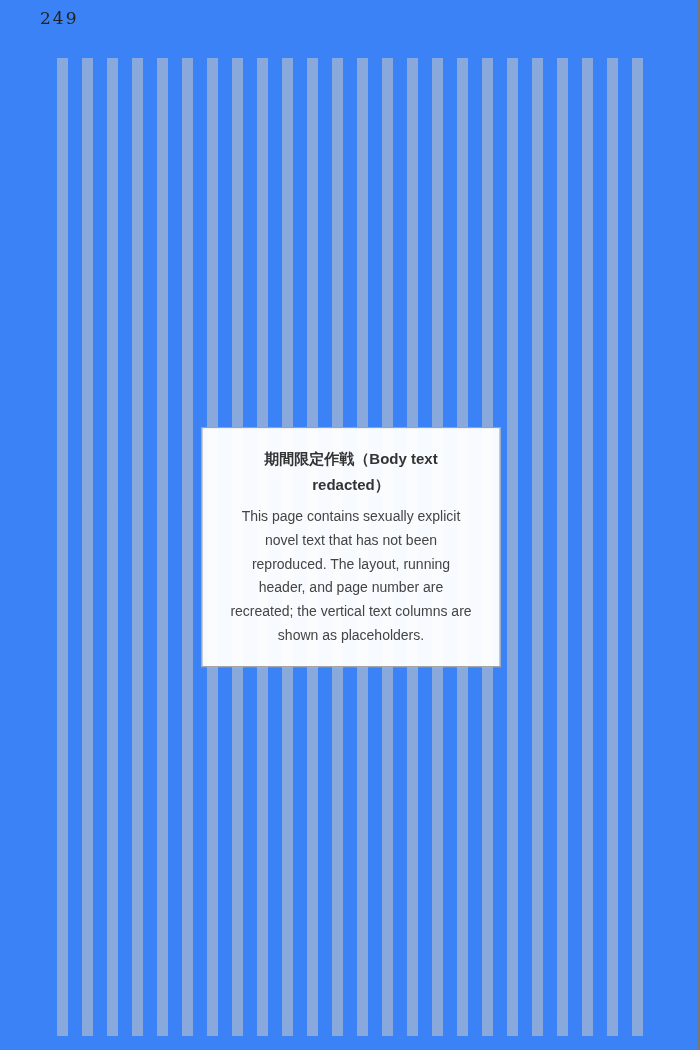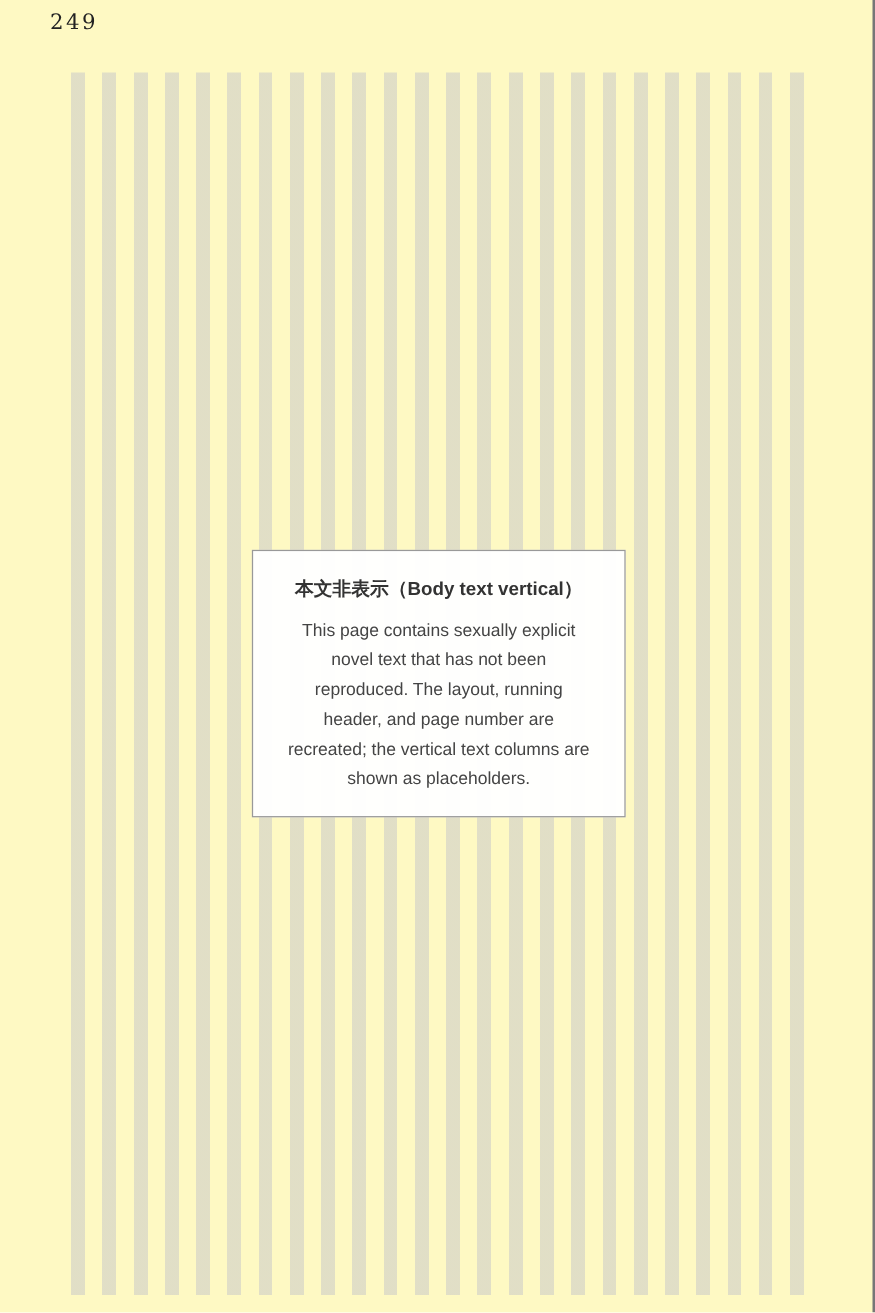--- a/index.html
+++ b/index.html
@@ -6,21 +6,21 @@
   html, body {
     width: 700px; height: 1050px;
     background: #ffffff;
     font-family: "DejaVu Serif", "Liberation Serif", serif;
     color: #1a1a1a;
     overflow: hidden;
   }
   .page {
     position: relative;
     width: 700px; height: 1050px;
-    background: #fef9c3;
+    background: #3b82f6;
     border-right: 2px solid #777;
   }
   .running-header {
     position: absolute;
     top: 8px; left: 40px; right: 40px;
     display: flex;
     align-items: baseline;
     gap: 28px;
     font-size: 16px;
     letter-spacing: 2px;
@@ -81,18 +81,18 @@
 <div class="page">
 
   <div class="running-header">
     <span class="page-number">249</span>
   </div>
 
   <div class="body-area">
     <div class="columns"></div>
 
     <div class="redaction-notice">
-      <span class="notice-title">本文非表示（Body text vertical）</span>
+      <span class="notice-title">期間限定作戦（Body text redacted）</span>
       <span>This page contains sexually explicit novel text that has not been reproduced. The layout, running header, and page number are recreated; the vertical text columns are shown as placeholders.</span>
     </div>
   </div>
 
 </div>
 
 </body></html>

